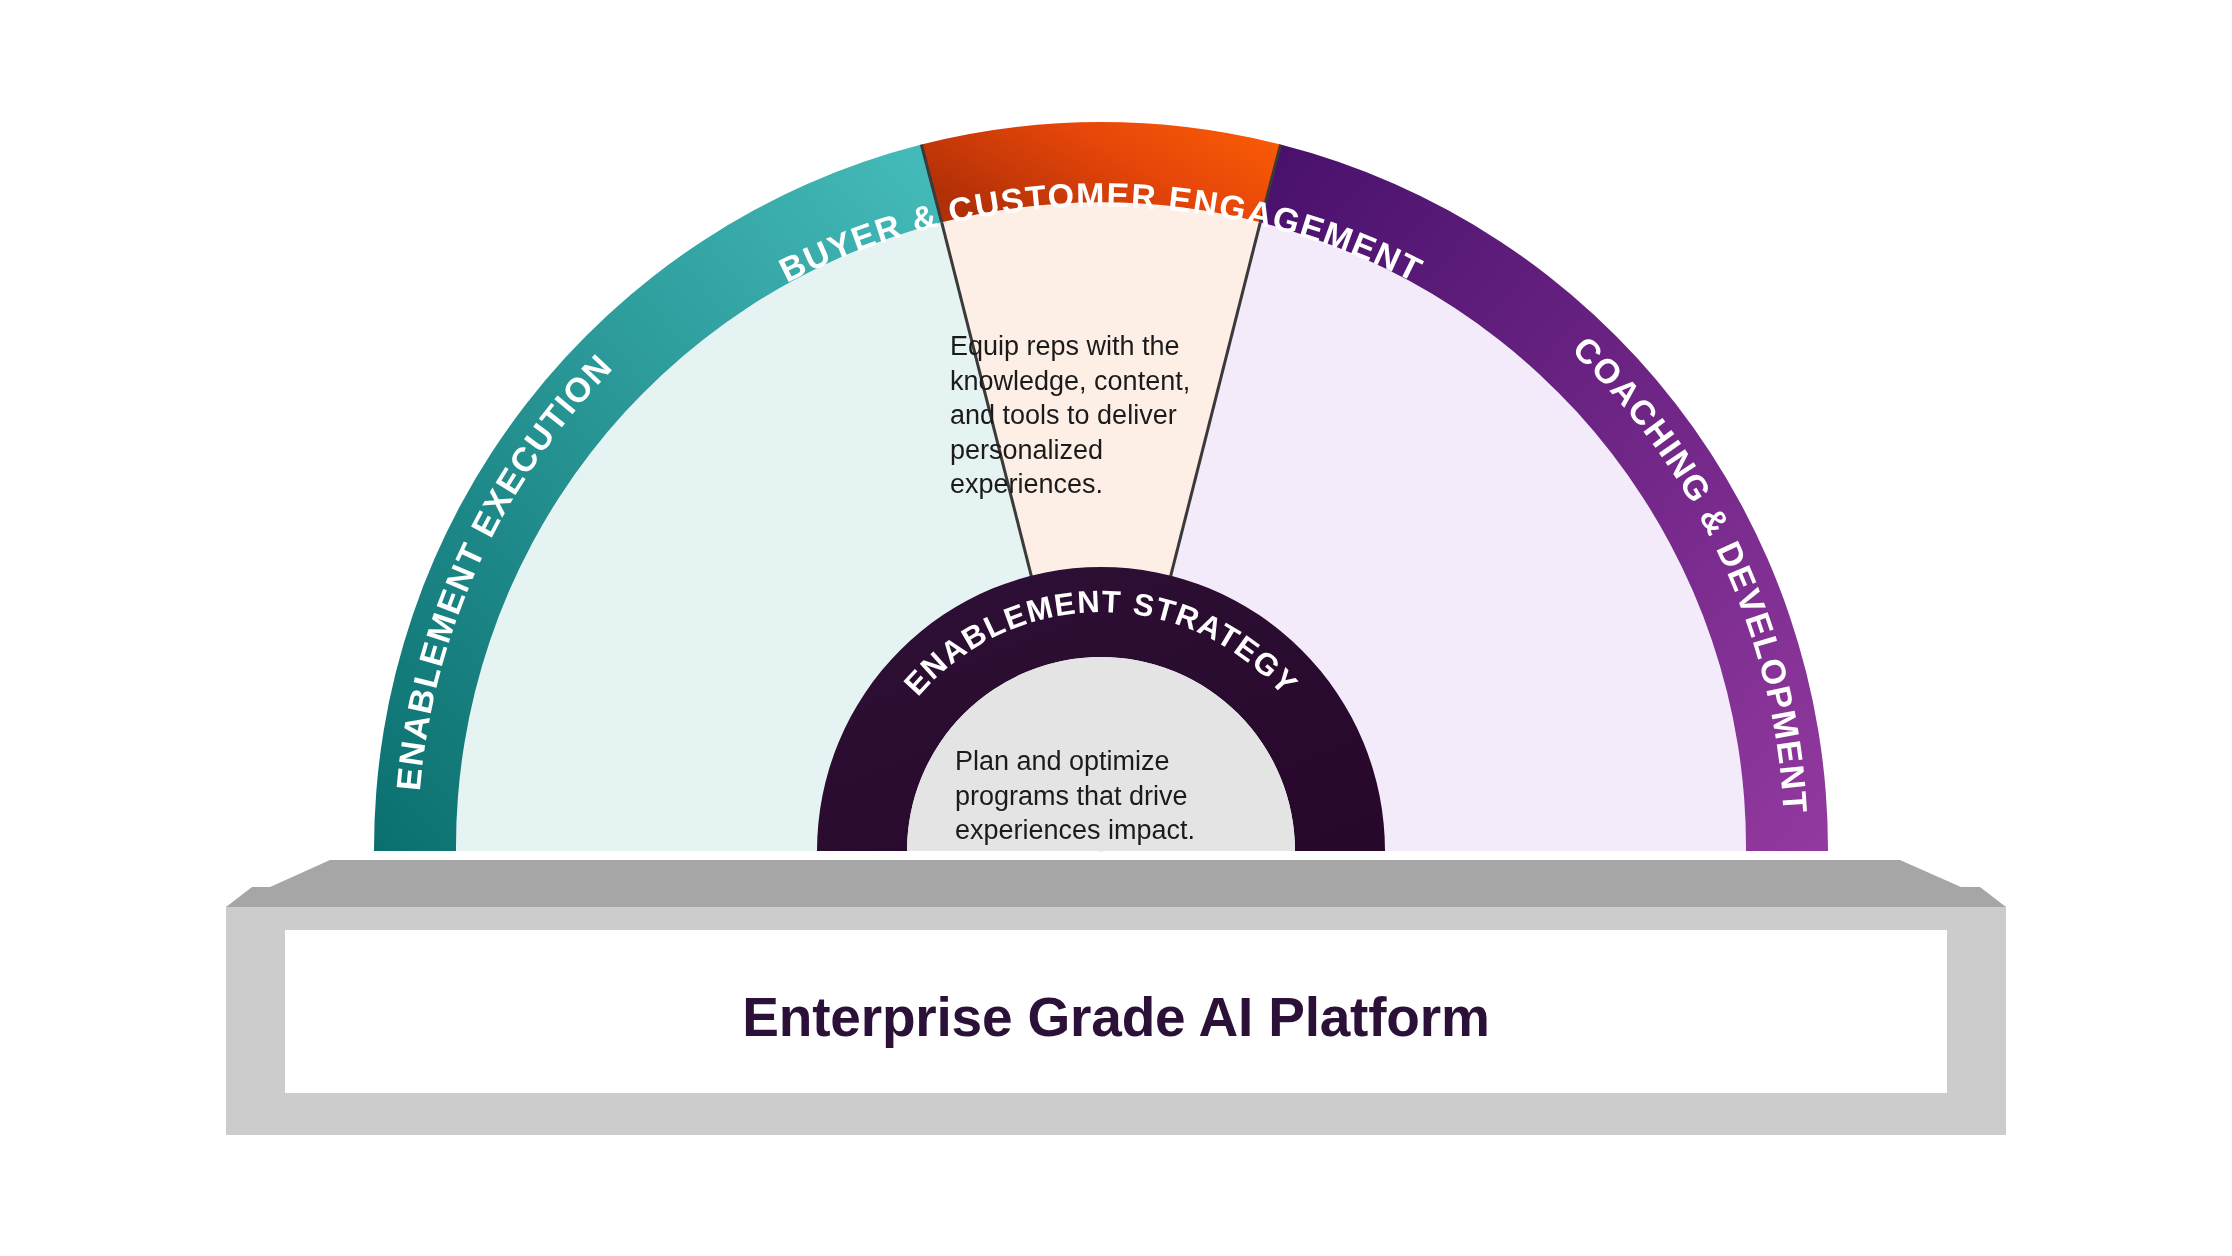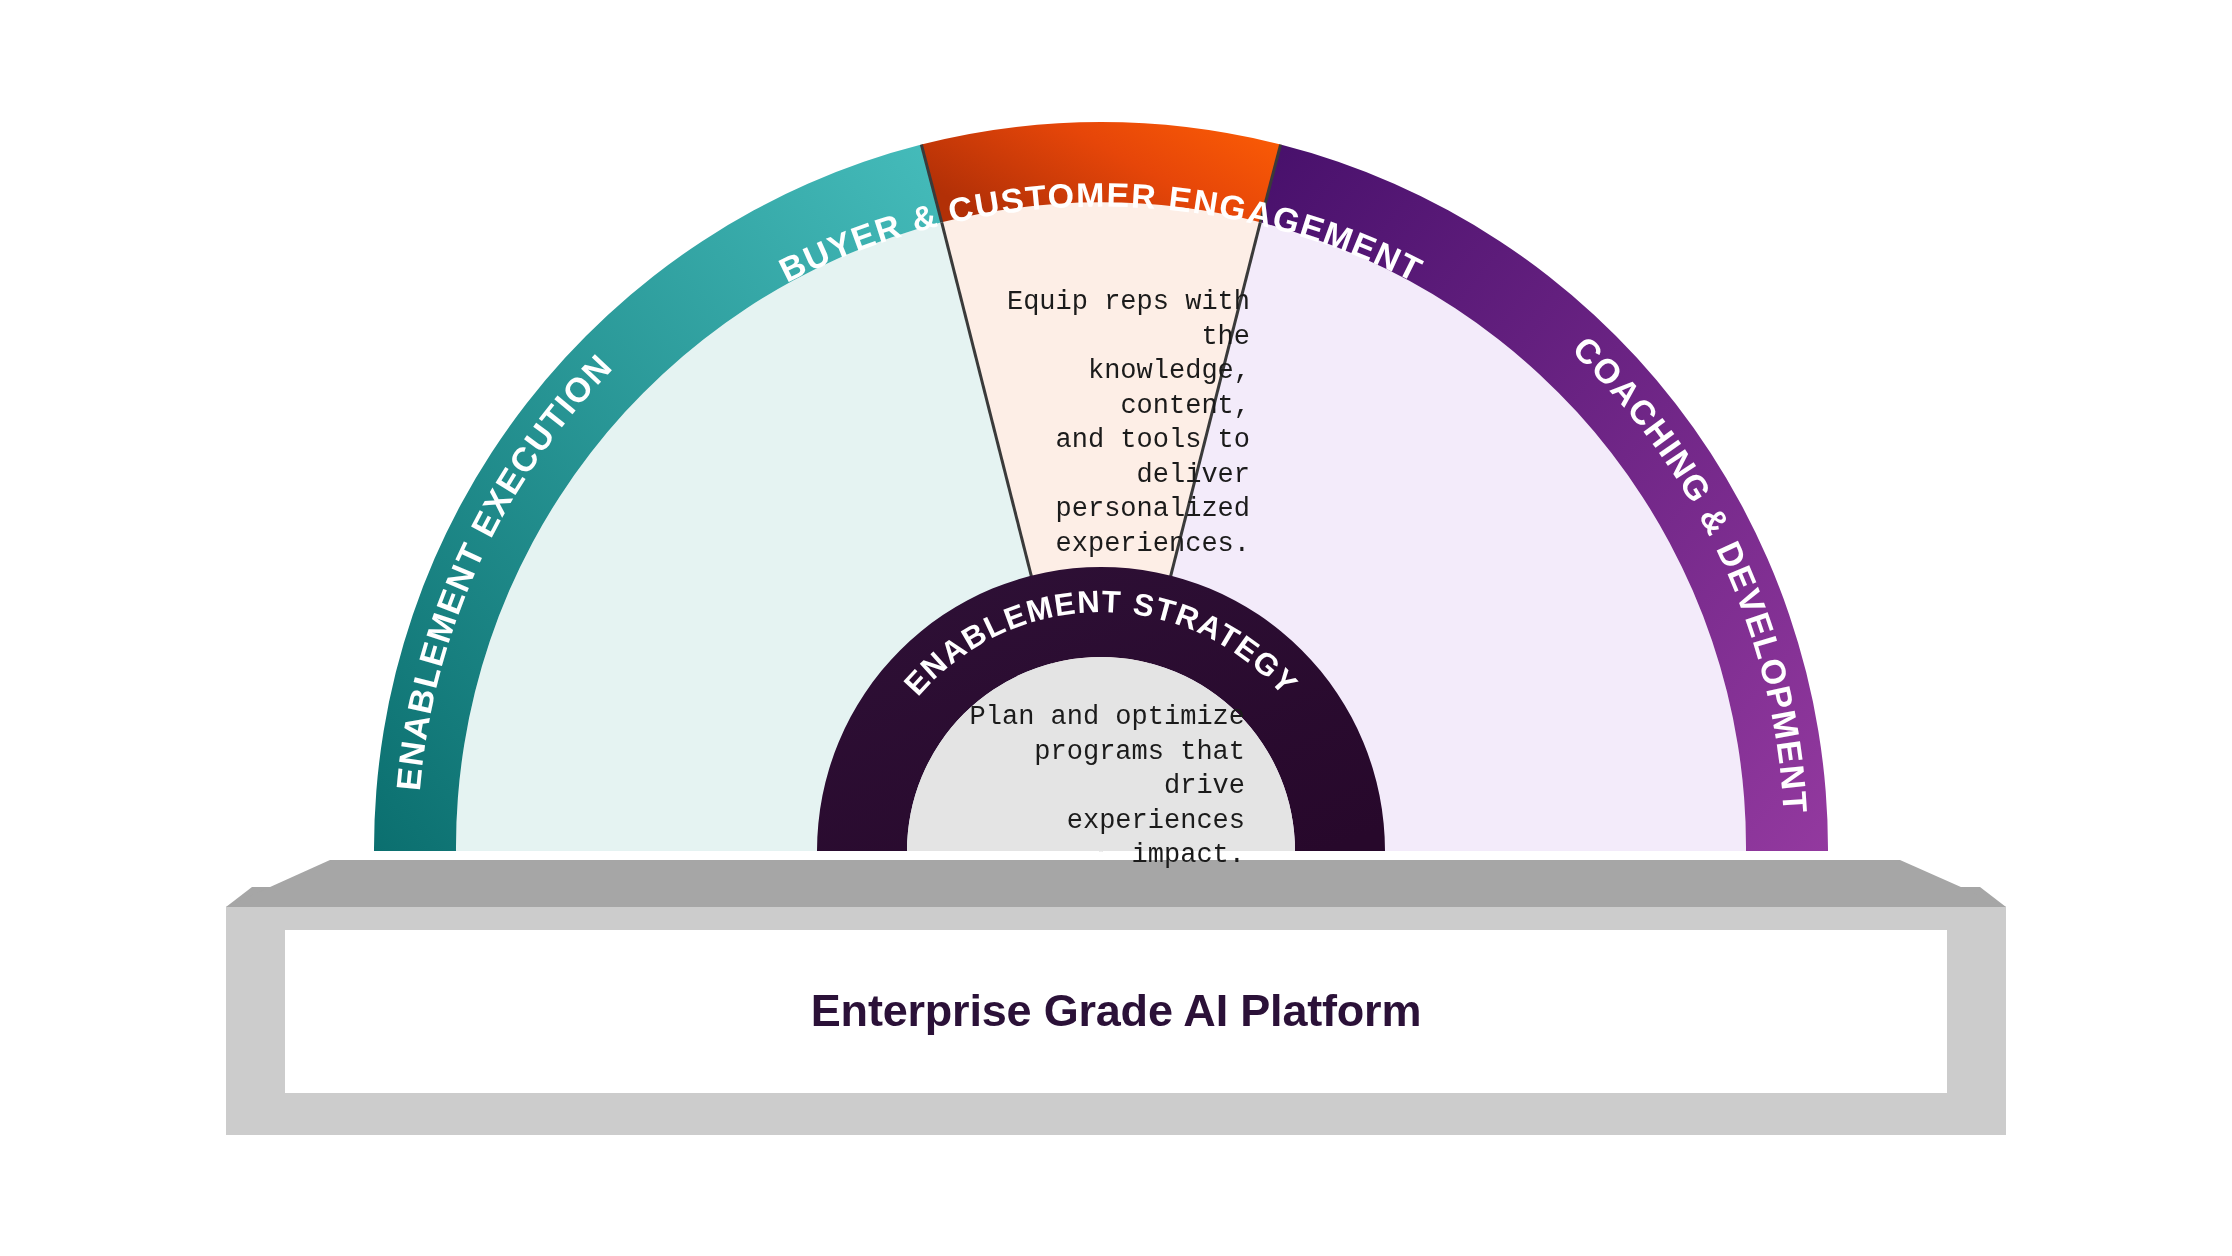--- a/index.html
+++ b/index.html
@@ -16,28 +16,28 @@
     font-size:34px;font-weight:700;fill:#ffffff;
     letter-spacing:1.6px;
   }
   .hub-label{
     font-family:"Liberation Sans","DejaVu Sans",sans-serif;
     font-size:31px;font-weight:700;fill:#ffffff;
     letter-spacing:1.4px;
   }
   .sector-text{
     position:absolute;
-    font-family:Liberation Mono, monospace;
+    font-family:Liberation Sans, sans-serif;
     font-size:27px;line-height:1.28;color:#1b1b1b;
-    text-align:right;white-space:pre-line;
+    text-align:left;white-space:pre-line;margin-top:44px;
   }
   .platform-title{
     position:absolute;
     font-family:"Liberation Sans","DejaVu Sans",sans-serif;
-    font-size:45px;font-weight:700;color:#2b1138;
+    font-size:55px;font-weight:700;color:#2b1138;
     letter-spacing:-0.2px;
     text-align:center;
     width:100%;
   }
 </style>
 </head>
 <body>
 
 <div id="stage">
 

